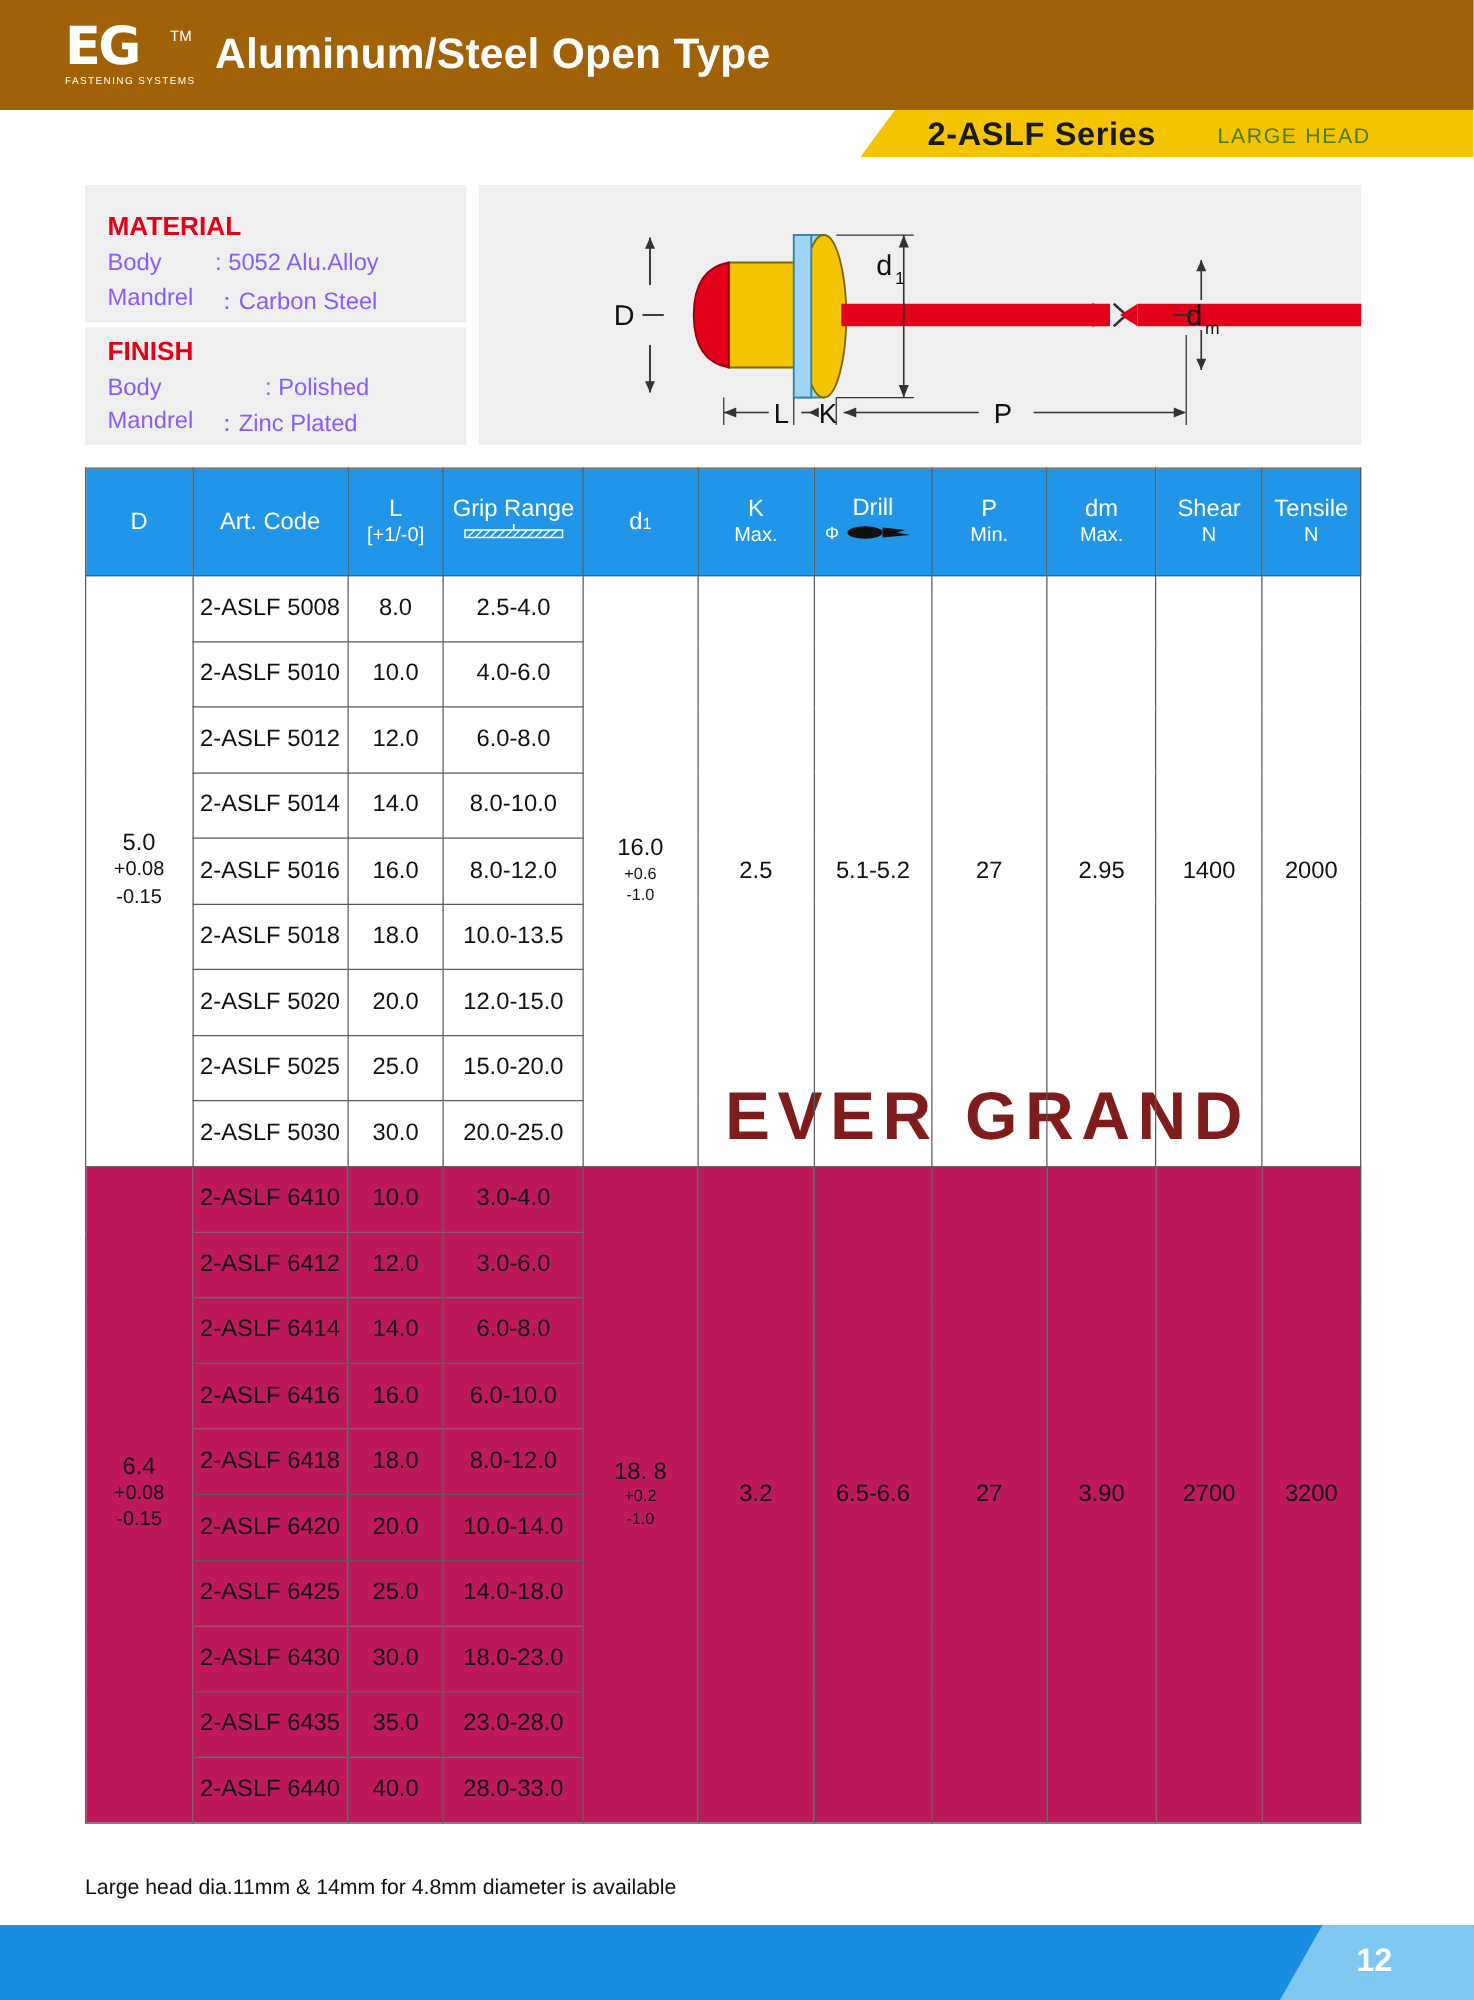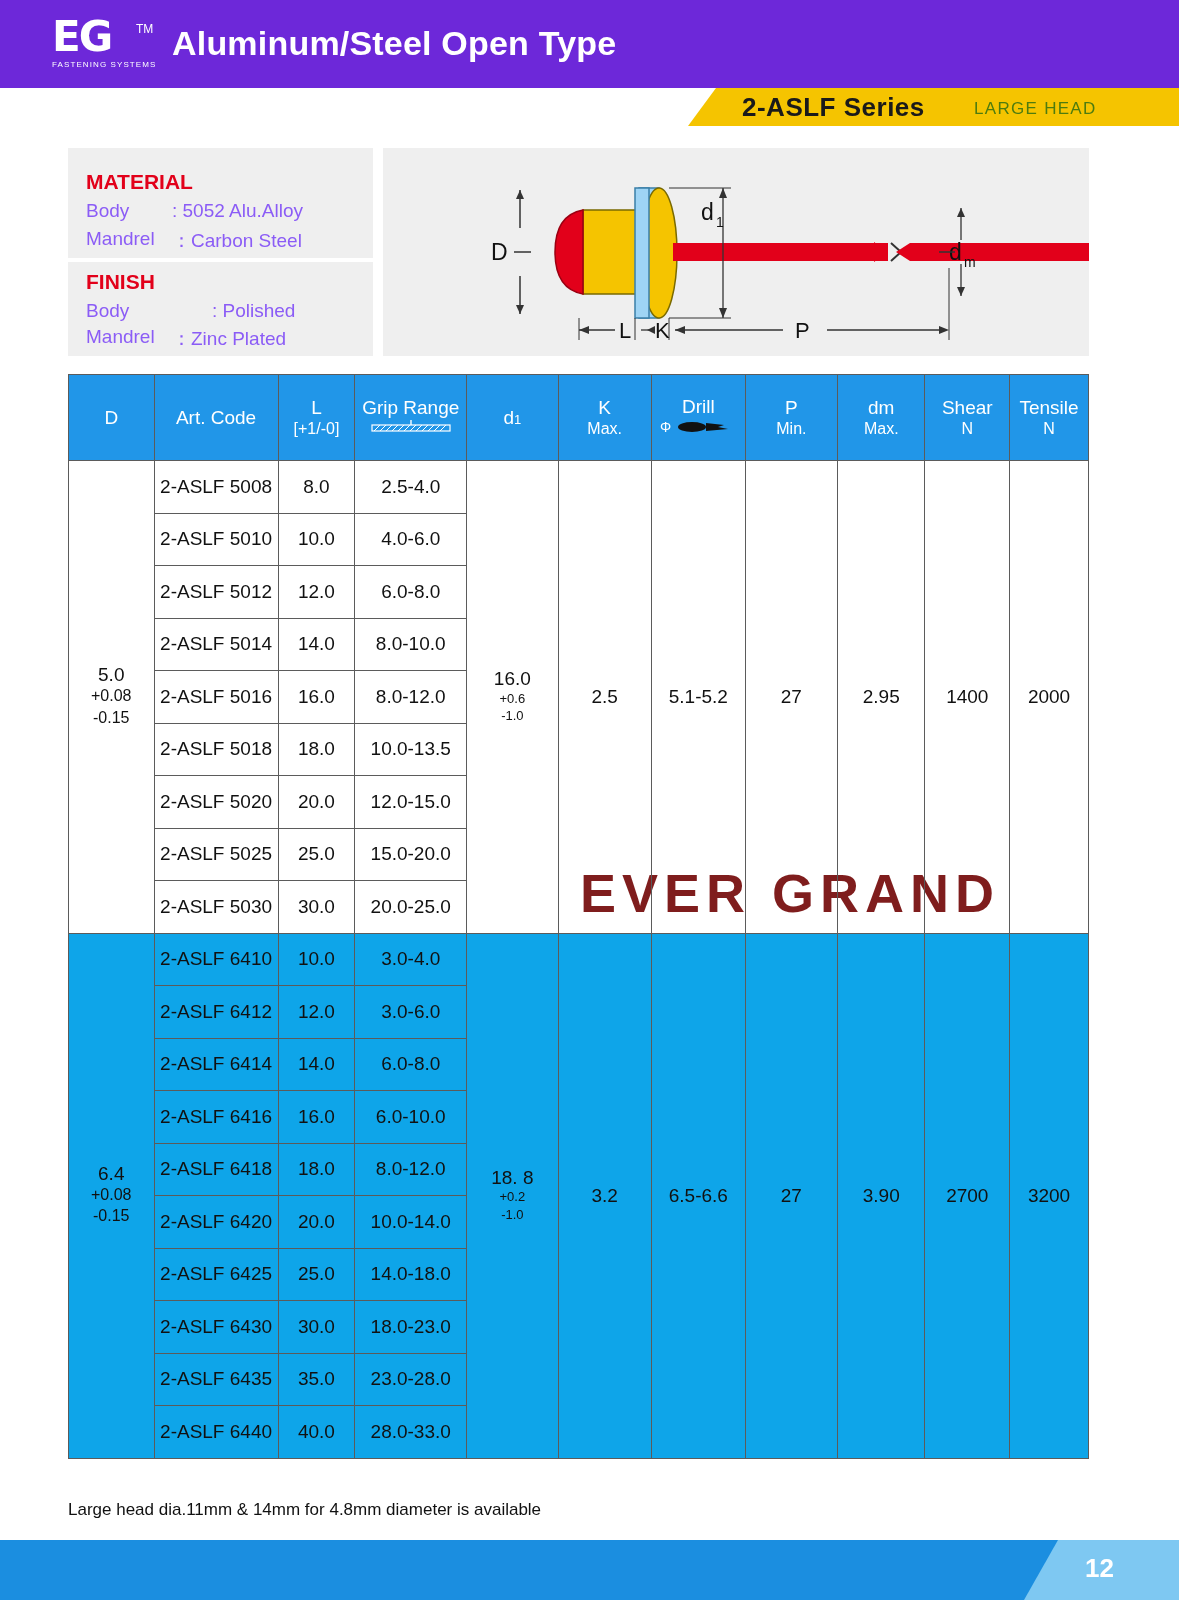--- a/index.html
+++ b/index.html
@@ -8,21 +8,21 @@
     width: 1179px; height: 1600px;
     font-family: "Liberation Sans", sans-serif;
     background: #ffffff;
     position: relative;
     overflow: hidden;
   }
 
   
   .header {
     position: absolute; left:0; top:0; width:1179px; height:88px;
-    background:#6d28d9;
+    background:#a16207;
   }
   .header-title {
     position:absolute; left:172px; top:24px;
     color:#ffffff; font-size:34px; font-weight:bold; letter-spacing:0.2px;
   }
   .logo {
     position:absolute; left:52px; top:16px; width:110px; height:58px;
     color:#ffffff;
   }
   .logo-mark {
@@ -104,21 +104,21 @@
   .col-grip  { width:112px; }
   .col-d1    { width:92px; }
   .col-k     { width:94px; }
   .col-drill { width:94px; }
   .col-p     { width:93px; }
   .col-dm    { width:88px; }
   .col-shear { width:85px; }
   .col-tens  { width:79px; }
 
   .tbl tbody td { height:52.5px; }
-  tr.g2 td { background:#0ea5e9; }
+  tr.g2 td { background:#be185d; }
 
   .dcell { font-size:24px; line-height:1.05; }
   .dcell .tol { font-size:16px; display:block; line-height:1.35; }
   .d1cell { font-size:21px; line-height:1.1; }
   .d1cell .tol { font-size:13px; display:block; line-height:1.35; }
   .artcell { font-size:19px; }
 
   
   .watermark {
     position:absolute; left:580px; top:862px;

